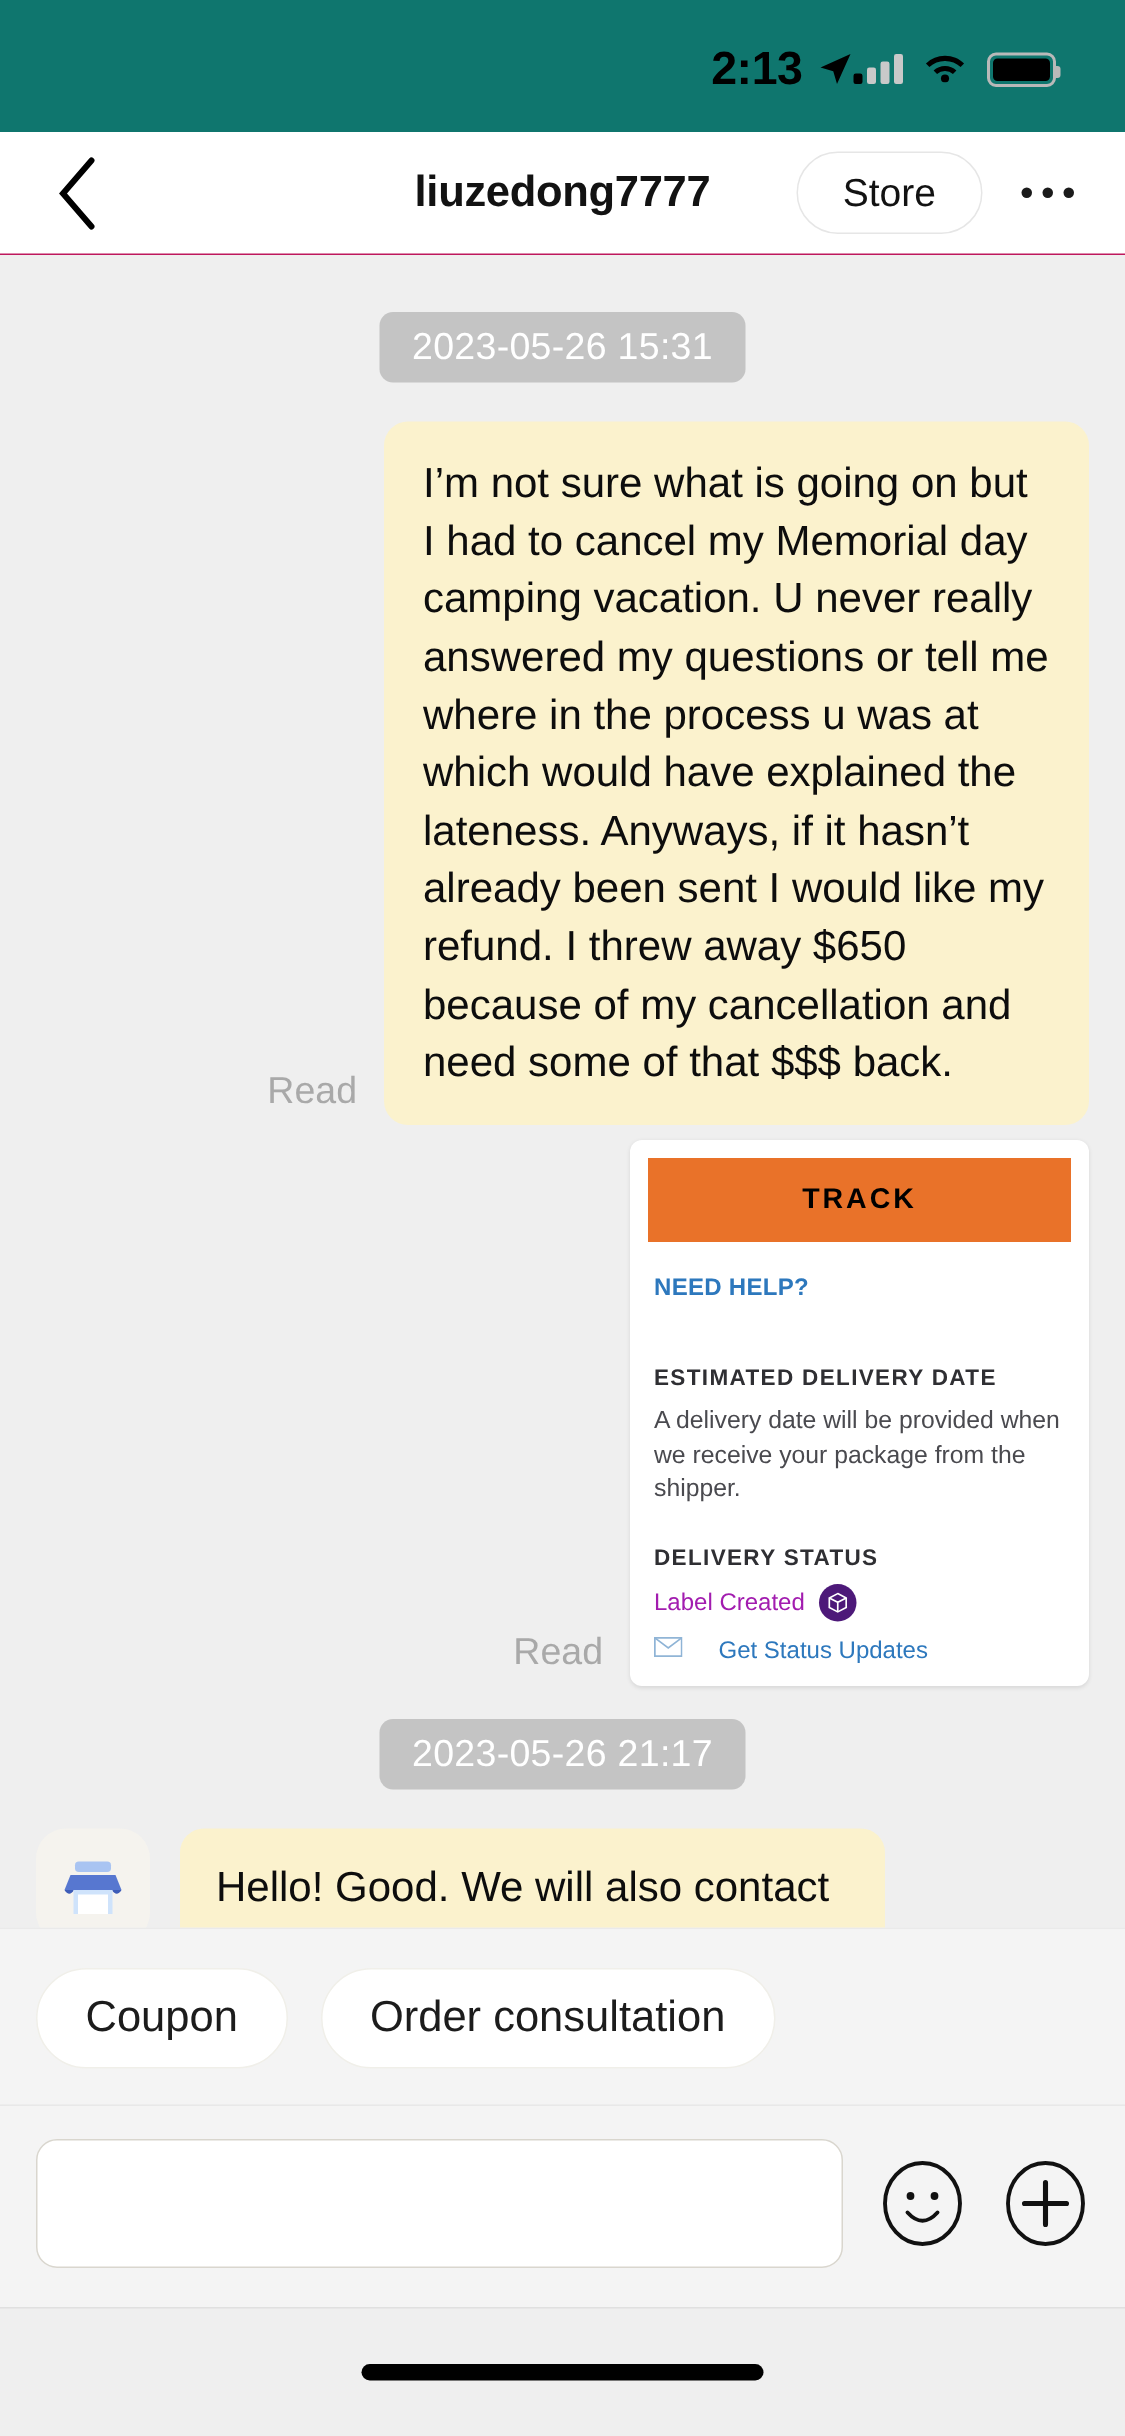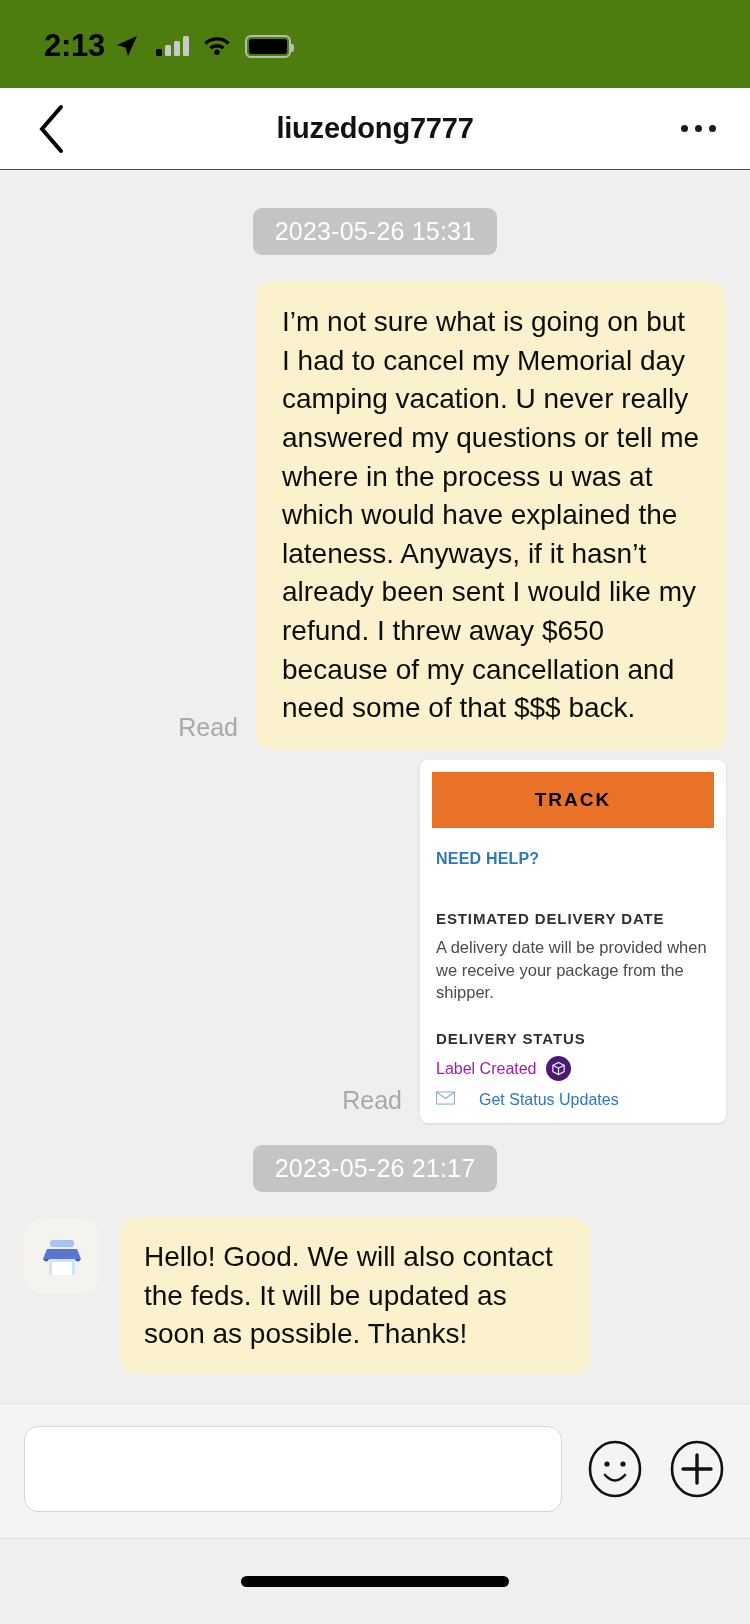--- a/index.html
+++ b/index.html
@@ -12,25 +12,24 @@
   .phone {
     position: relative;
     width: 750px; height: 1624px;
     display: flex; flex-direction: column;
     background: #efefef;
   }
 
   
   .statusbar {
     height: 88px; flex: 0 0 88px;
-    background: #4d7c0f;
+    background: #0f766e;
     display: flex; align-items: center;
-    justify-content: flex-start;
+    justify-content: flex-end;
     padding: 0 46px 0 44px;
-    gap: 17px;
   }
   .sb-left { display: flex; align-items: center; gap: 10px; }
   .sb-time {
     font-size: 31px; font-weight: bold; color: #000;
     letter-spacing: -0.3px; margin-top: 4px;
   }
   .loc-arrow { width: 24px; height: 24px; margin-top: 4px; }
   .sb-right { display: flex; align-items: center; gap: 13px; margin-top: 4px; }
   .bars { display: flex; align-items: flex-end; gap: 3px; height: 20px; }
   .bars i { display: block; width: 6px; border-radius: 1.5px; background: #c9c9c9; }
@@ -212,20 +211,21 @@
   </div>
 
   <div class="navbar">
     <div class="back-btn">
       <svg width="30" height="50" viewBox="0 0 30 50">
         <path d="M24 3 L5 25 L24 47" stroke="#000" stroke-width="4" fill="none" stroke-linecap="round"></path>
       </svg>
     </div>
     <div class="nav-title">liuzedong7777</div>
     <div class="nav-right">
+      <div class="store-pill">Store</div>
       <div class="dots">
           <i></i>
           <i></i>
           <i></i>
         </div>
     </div>
   </div>
 
   <div class="chat">
 
@@ -282,20 +282,24 @@
           <path d="M5 27 q3.2 5 6.3 0 q3.2 5 6.3 0 q3.2 5 6.4 0 q3.2 5 6.3 0 q3.2 5 6.3 0 q3.2 5 6.4 0 L43 27 Z" fill="#3d5cb8"></path>
           <rect x="11" y="27" width="26" height="16" fill="#cfe3fb"></rect>
           <rect x="14" y="30" width="20" height="13" fill="#ffffff"></rect>
         </svg>
       </div>
       <div class="bubble-in">Hello! Good. We will also contact the feds. It will be updated as soon as possible. Thanks!</div>
     </div>
 
   </div>
 
+  <div class="quick">
+    <div class="chip">Coupon</div>
+    <div class="chip">Order consultation</div>
+  </div>
 
   <div class="inputbar">
     <div class="textfield"></div>
     <div class="icon-btn">
       <svg width="58" height="58" viewBox="0 0 58 58">
         <ellipse cx="29" cy="29" rx="25" ry="27" fill="none" stroke="#111" stroke-width="2.6"></ellipse>
         <circle cx="21" cy="24" r="2.6" fill="#111"></circle>
         <circle cx="37" cy="24" r="2.6" fill="#111"></circle>
         <path d="M19 35 q10 11 20 0" fill="none" stroke="#111" stroke-width="2.6" stroke-linecap="round"></path>
       </svg>

